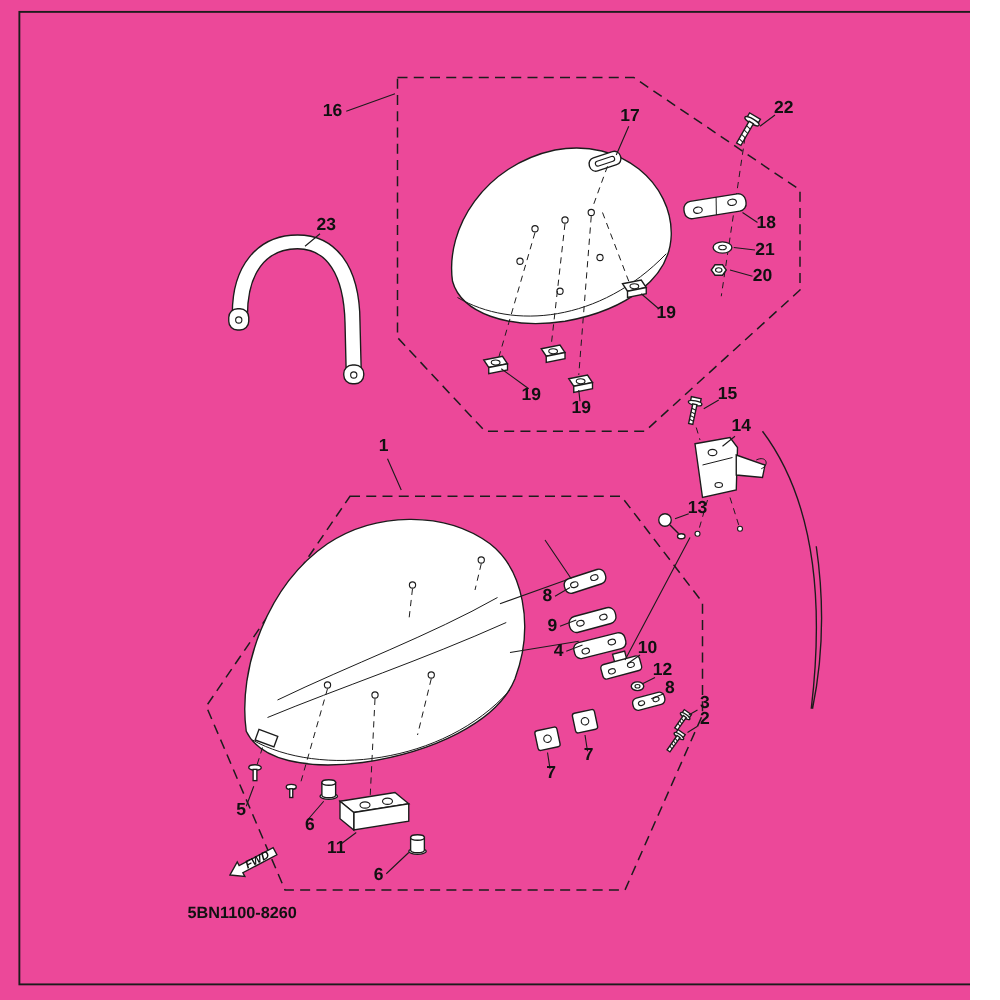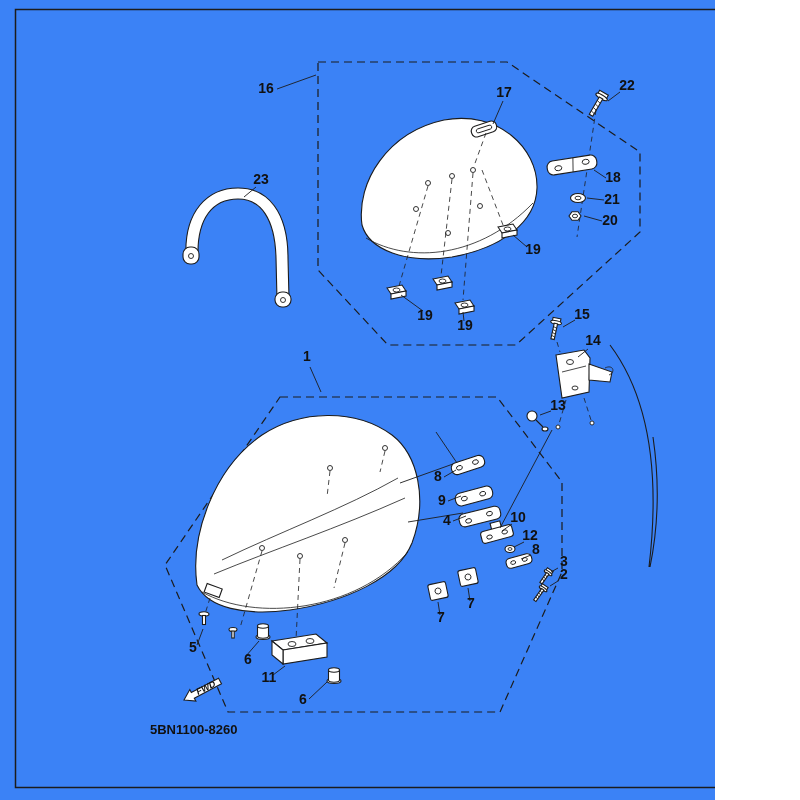--- a/index.html
+++ b/index.html
@@ -1,17 +1,17 @@
 <!DOCTYPE html>
 <html><head>
 <meta charset="utf-8">
 <title>Parts Diagram</title>
 <style>
   html,body{margin:0;padding:0;background:#fff;}
-  .stage{position:relative;width:715px;height:800px;background:#3b82f6;overflow:hidden;
+  .stage{position:relative;width:776px;height:800px;background:#ec4899;overflow:hidden;
          font-family:"Liberation Sans", sans-serif;}
   svg{display:block;}
   .frame{fill:none;stroke:#1c1c1c;stroke-width:1.5;}
   .hex{fill:none;stroke:#1c1c1c;stroke-width:1.2;stroke-dasharray:8 5;}
   .part{fill:#ffffff;stroke:#1c1c1c;stroke-width:1.1;}
   .ln{fill:none;stroke:#1c1c1c;stroke-width:1.1;}
   .thin{fill:none;stroke:#1c1c1c;stroke-width:0.8;}
   .dash{fill:none;stroke:#1c1c1c;stroke-width:0.8;stroke-dasharray:5 4;}
   .leader{fill:none;stroke:#1c1c1c;stroke-width:0.9;}
   .hole{fill:#ffffff;stroke:#1c1c1c;stroke-width:0.9;}

